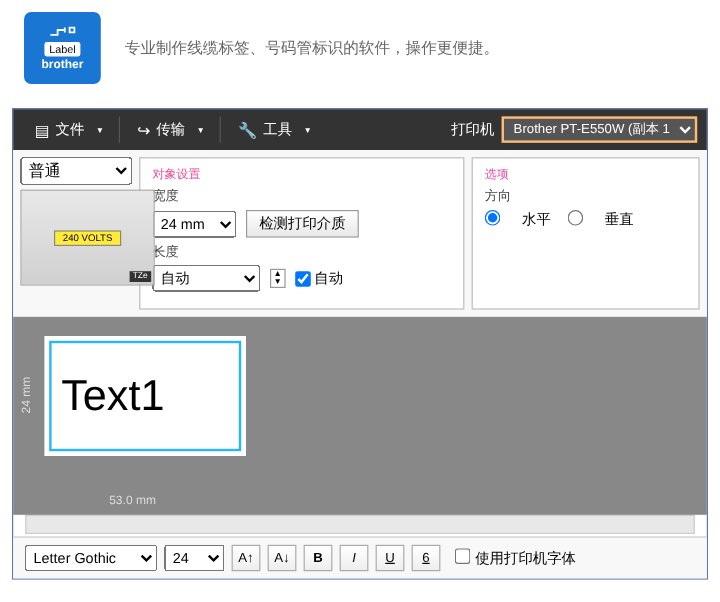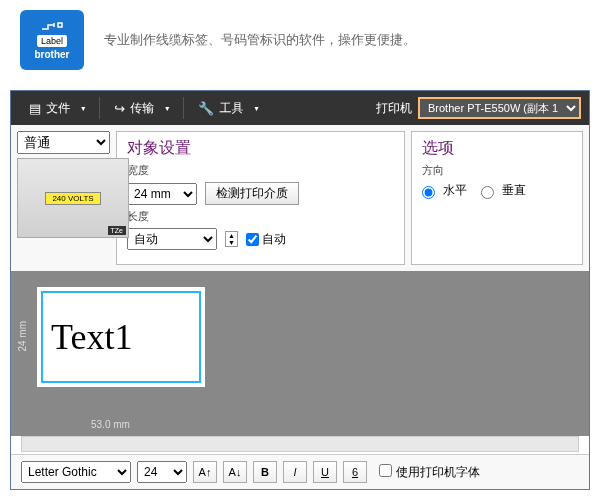--- a/index.html
+++ b/index.html
@@ -23,33 +23,33 @@
 .tb-drop { font-size: 8px; margin-left: 6px; }
 .spacer { flex: 1; }
 .printer-select { background: #555; color: white; border: 2px solid #fdba74; padding: 2px 4px; font-size: 11px; }
 .config-row { display: flex; padding: 6px; gap: 6px; background: #f8f8f8; }
 .category-sel { width: 93px; }
 .category-sel select { width: 100%; padding: 2px; }
 .preview-thumb { width: 112px; height: 80px; background: linear-gradient(#e8e8e8,#d0d0d0); border: 1px solid #aaa; margin-top: 4px; position: relative; display: flex; align-items: center; justify-content: center; }
 .thumb-label { background: #ffeb3b; padding: 1px 6px; font-size: 8px; border: 1px solid #888; }
 .fieldset { border: 1px solid #bbb; padding: 6px 10px 10px; background: #fff; }
 .fieldset.obj { flex: 1; }
-.fieldset.opt { width: 172px; }
-.fs-title { font-size: 16px; margin-bottom: 4px; color: #701a75; }
+.fieldset.opt { width: 190px; }
+.fs-title { font-size: 10px; margin-bottom: 4px; color: #ec4899; }
 .field-row { display: flex; align-items: center; gap: 8px; margin: 4px 0; }
 .field-label { font-size: 11px; color: #444; margin-bottom: 2px; }
 .sel { padding: 2px; font-size: 12px; }
 .btn { padding: 2px 10px; font-size: 12px; border: 1px solid #999; background: linear-gradient(#fff,#e8e8e8); cursor: pointer; }
 .radio-row { display: flex; gap: 14px; margin-top: 4px; }
-.radio-row label { display: flex; align-items: flex-end; gap: 8px; font-size: 12px; }
+.radio-row label { display: flex; align-items: flex-start; gap: 18px; font-size: 12px; }
 .canvas-area { background: #888; padding: 20px 10px 10px 30px; position: relative; height: 165px; }
 .ruler-v { position: absolute; left: 6px; top: 50px; font-size: 10px; color: #ddd; writing-mode: vertical-rl; transform: rotate(180deg); }
 .ruler-h { position: absolute; left: 80px; bottom: 6px; font-size: 10px; color: #ddd; }
 .label-preview { background: white; border: 2px solid #29b6f6; width: 160px; height: 92px; display: flex; align-items: center; padding: 0 8px; box-shadow: 0 0 0 4px #fff; }
-.label-text { font-family: Liberation Serif, serif; font-size: 36px; }
+.label-text { font-family: Liberation Sans, sans-serif; font-size: 36px; }
 .hscroll { height: 16px; background: #e8e8e8; border: 1px solid #ccc; margin: 0 10px 2px; }
 .format-bar { display: flex; align-items: center; gap: 6px; padding: 6px 10px; border-top: 1px solid #ccc; background: #f8f8f8; }
 .format-bar select { padding: 2px; font-size: 12px; }
 .fmt-btn { width: 24px; height: 22px; border: 1px solid #aaa; background: linear-gradient(#fff,#eee); font-size: 11px; cursor: pointer; display:flex; align-items:center; justify-content:center; }
 </style>
 </head>
 <body>
 
 <div class="top-section">
   <div class="app-icon">

